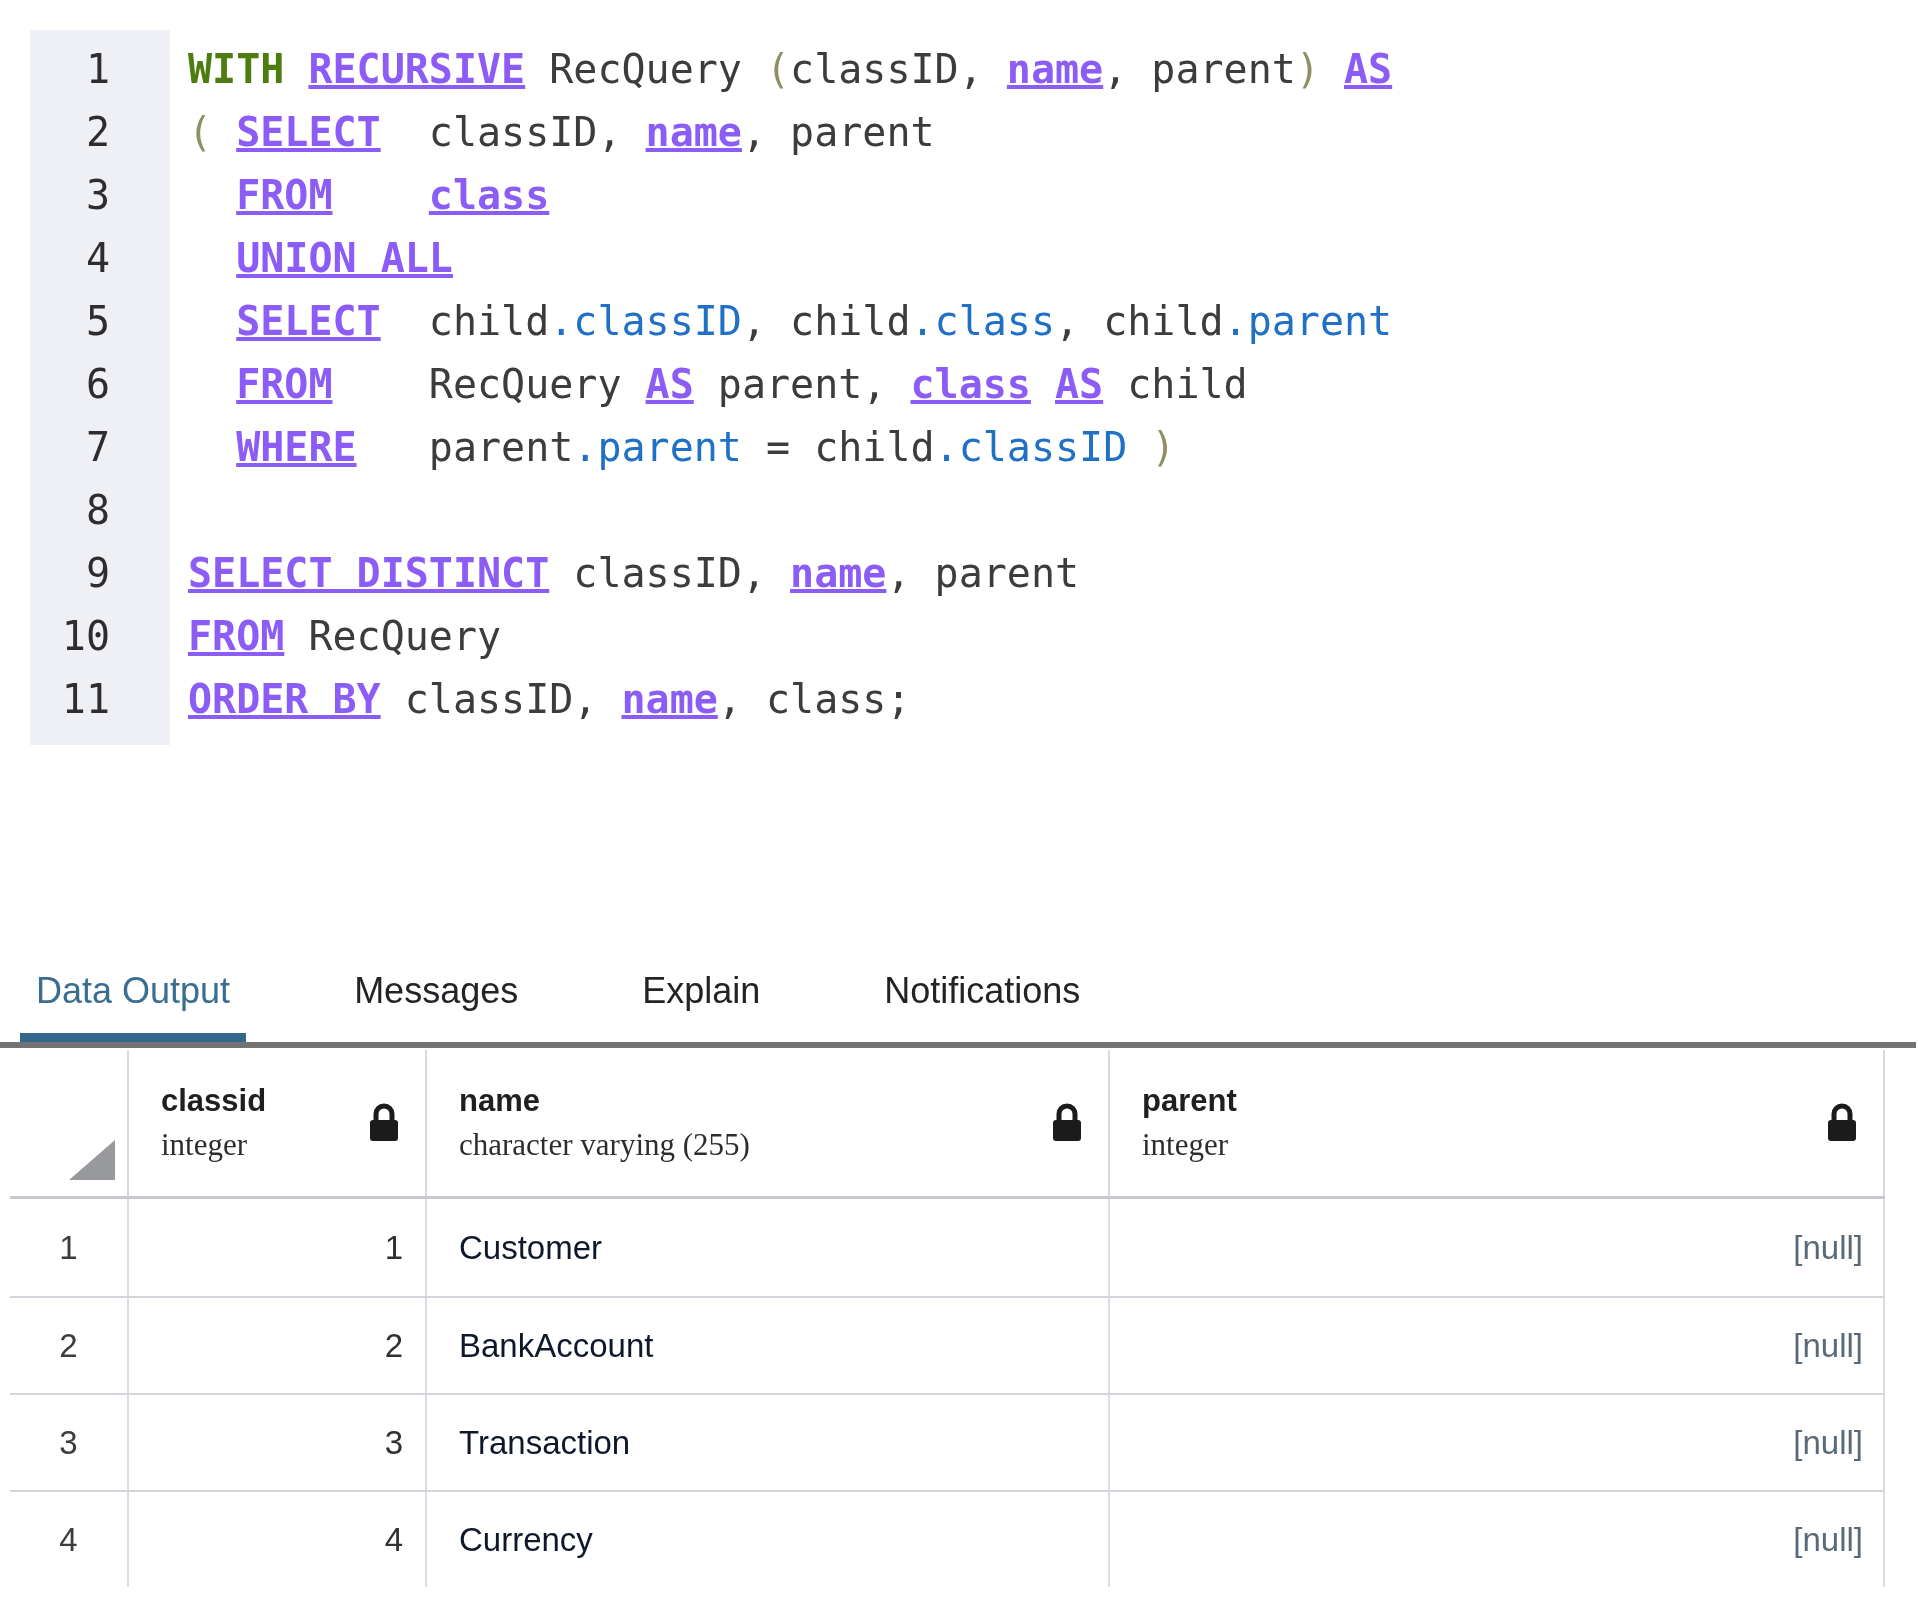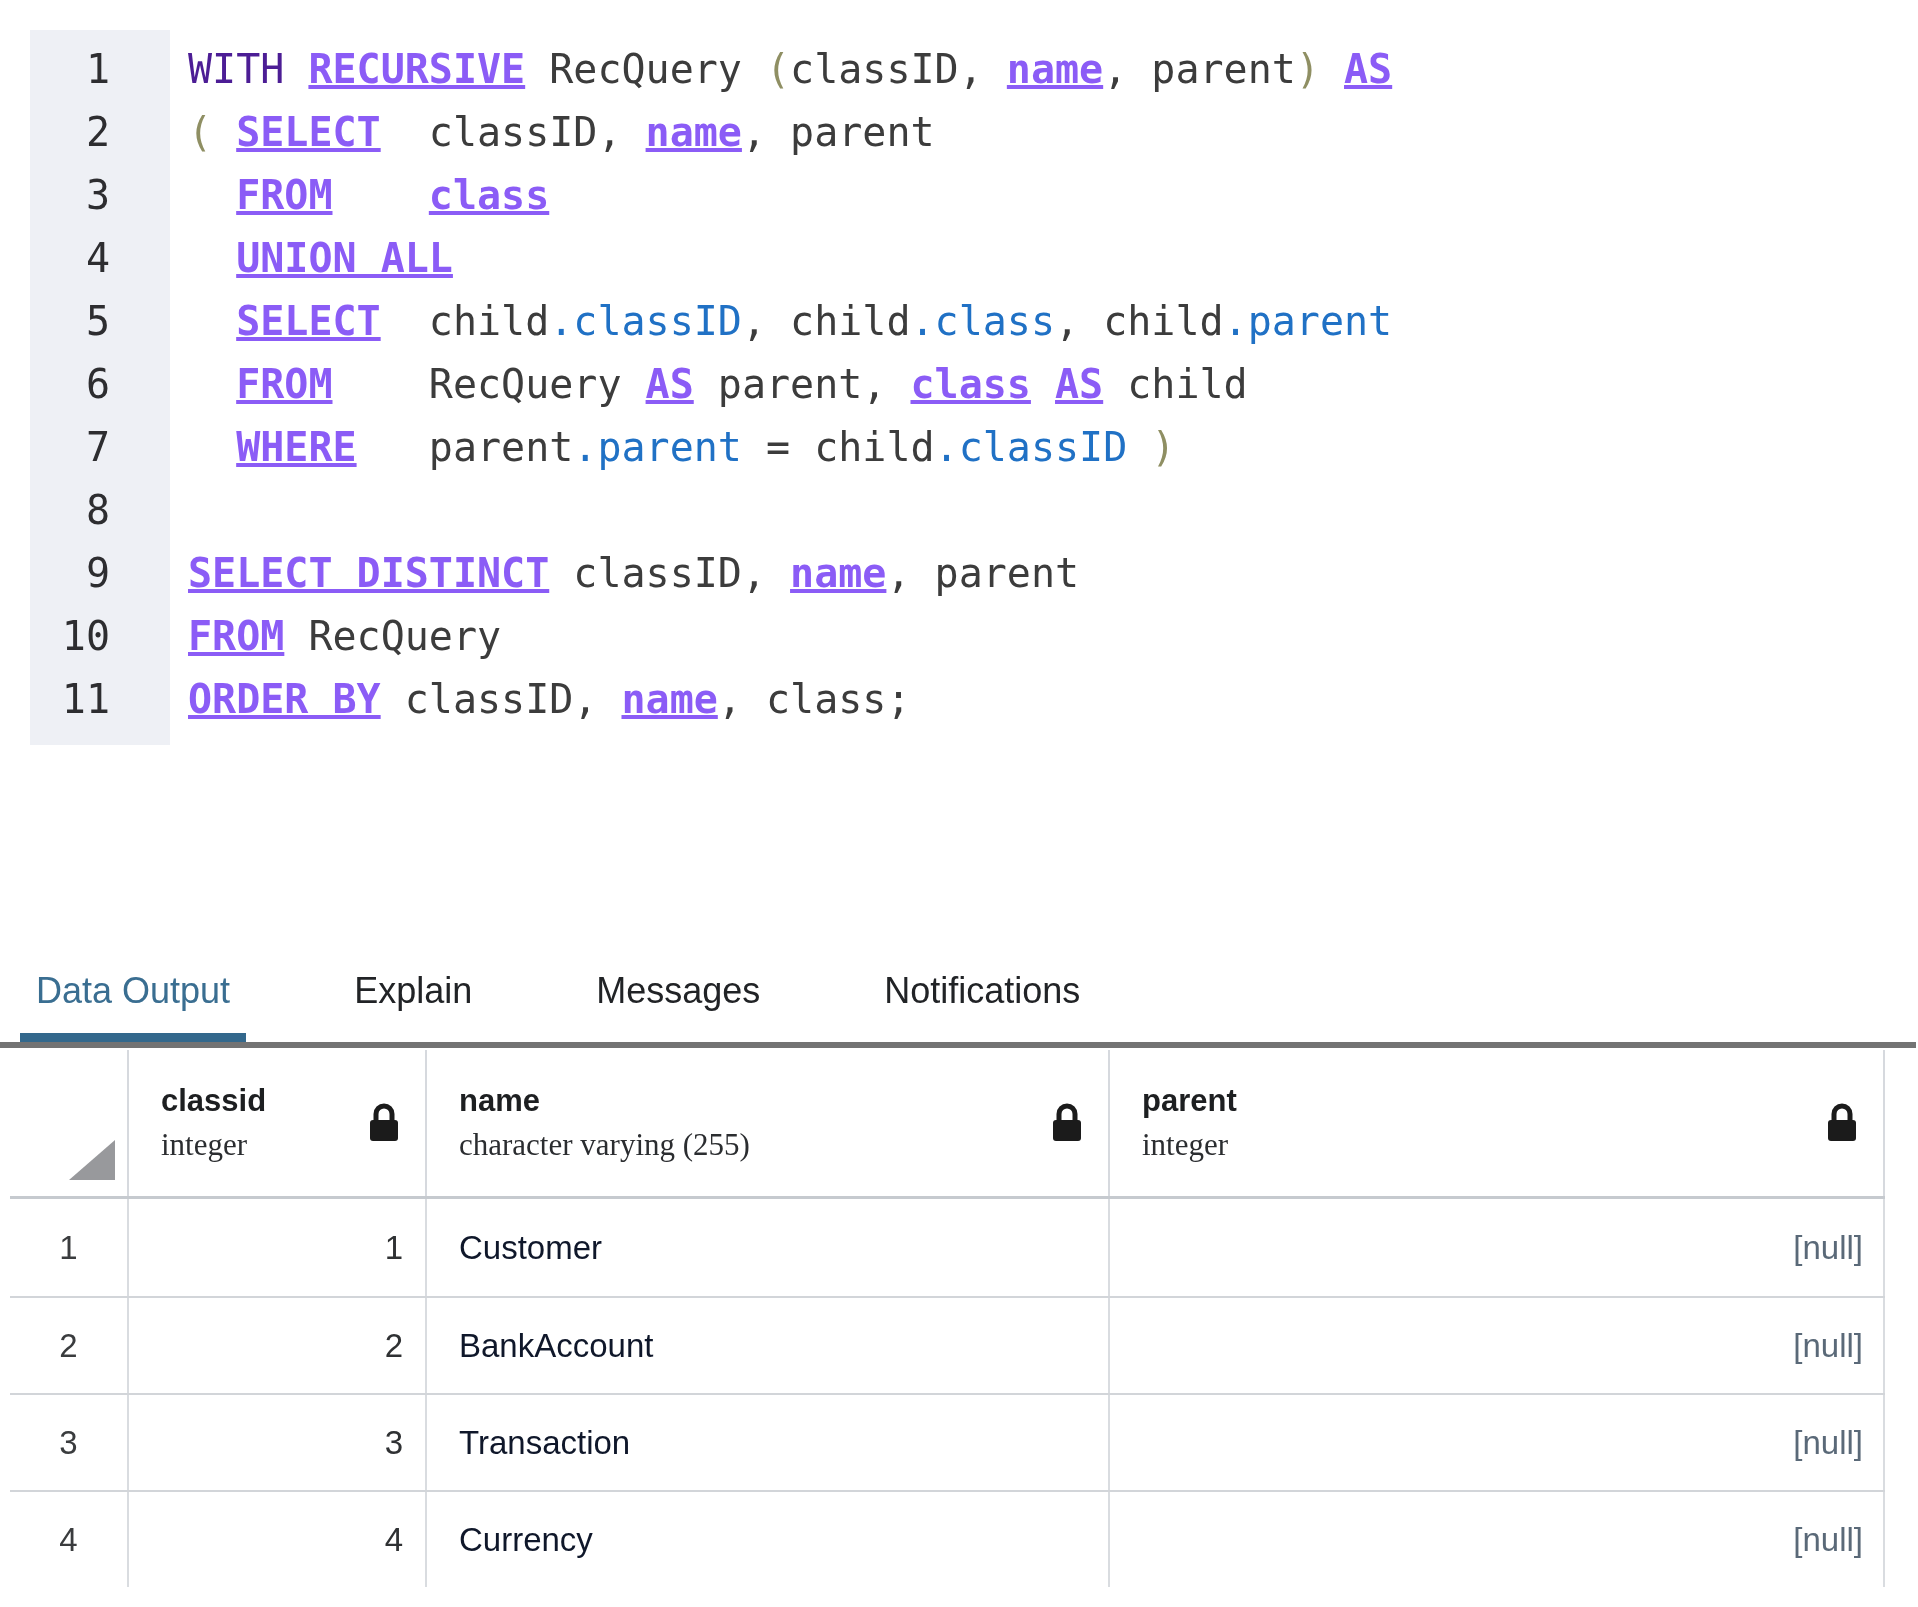--- a/index.html
+++ b/index.html
@@ -25,21 +25,21 @@
     width:140px; background:#eef0f5;
   }
   .code-line { display:flex; position:relative; white-space:pre; }
   .ln {
     flex:0 0 140px; width:140px; box-sizing:border-box;
     padding-right:60px; text-align:right;
     color:#2d2d30;
   }
   .code { padding-left:18px; color:#3c3c3c; }
   .tok-k { color:#8b5cf6; font-weight:bold;text-decoration:underline; }
-  .tok-w { color:#4c1d95; }
+  .tok-w { color:#4d7c0f;font-weight:bold; }
   .tok-a { color:#2071c5; }
   .tok-p { color:#8f8f63; }
 
   
   .tabbar {
     margin-top:205px;
     padding-left:20px;
     display:flex; gap:92px;
     border-bottom:6px solid #737373;
     width:1896px;
@@ -106,22 +106,22 @@
       <div class="code-line"><span class="ln">7</span><span class="code"><span>  </span><span class="tok-k">WHERE</span><span>   parent</span><span class="tok-a">.parent</span><span> = child</span><span class="tok-a">.classID</span><span> </span><span class="tok-p">)</span></span></div>
       <div class="code-line"><span class="ln">8</span><span class="code"></span></div>
       <div class="code-line"><span class="ln">9</span><span class="code"><span class="tok-k">SELECT DISTINCT</span><span> classID, </span><span class="tok-k">name</span><span>, parent</span></span></div>
       <div class="code-line"><span class="ln">10</span><span class="code"><span class="tok-k">FROM</span><span> RecQuery</span></span></div>
       <div class="code-line"><span class="ln">11</span><span class="code"><span class="tok-k">ORDER BY</span><span> classID, </span><span class="tok-k">name</span><span>, class;</span></span></div>
     </div>
 </div>
 
 <div class="tabbar">
   <div class="tab active">Data Output</div>
+  <div class="tab">Messages</div>
   <div class="tab">Explain</div>
-  <div class="tab">Messages</div>
   <div class="tab">Notifications</div>
 </div>
 
 <div class="grid">
   <div class="grid-header">
     <div class="gh-corner">
       <div class="corner-tri"></div>
     </div>
     <div class="gh-cell">
       <div>

